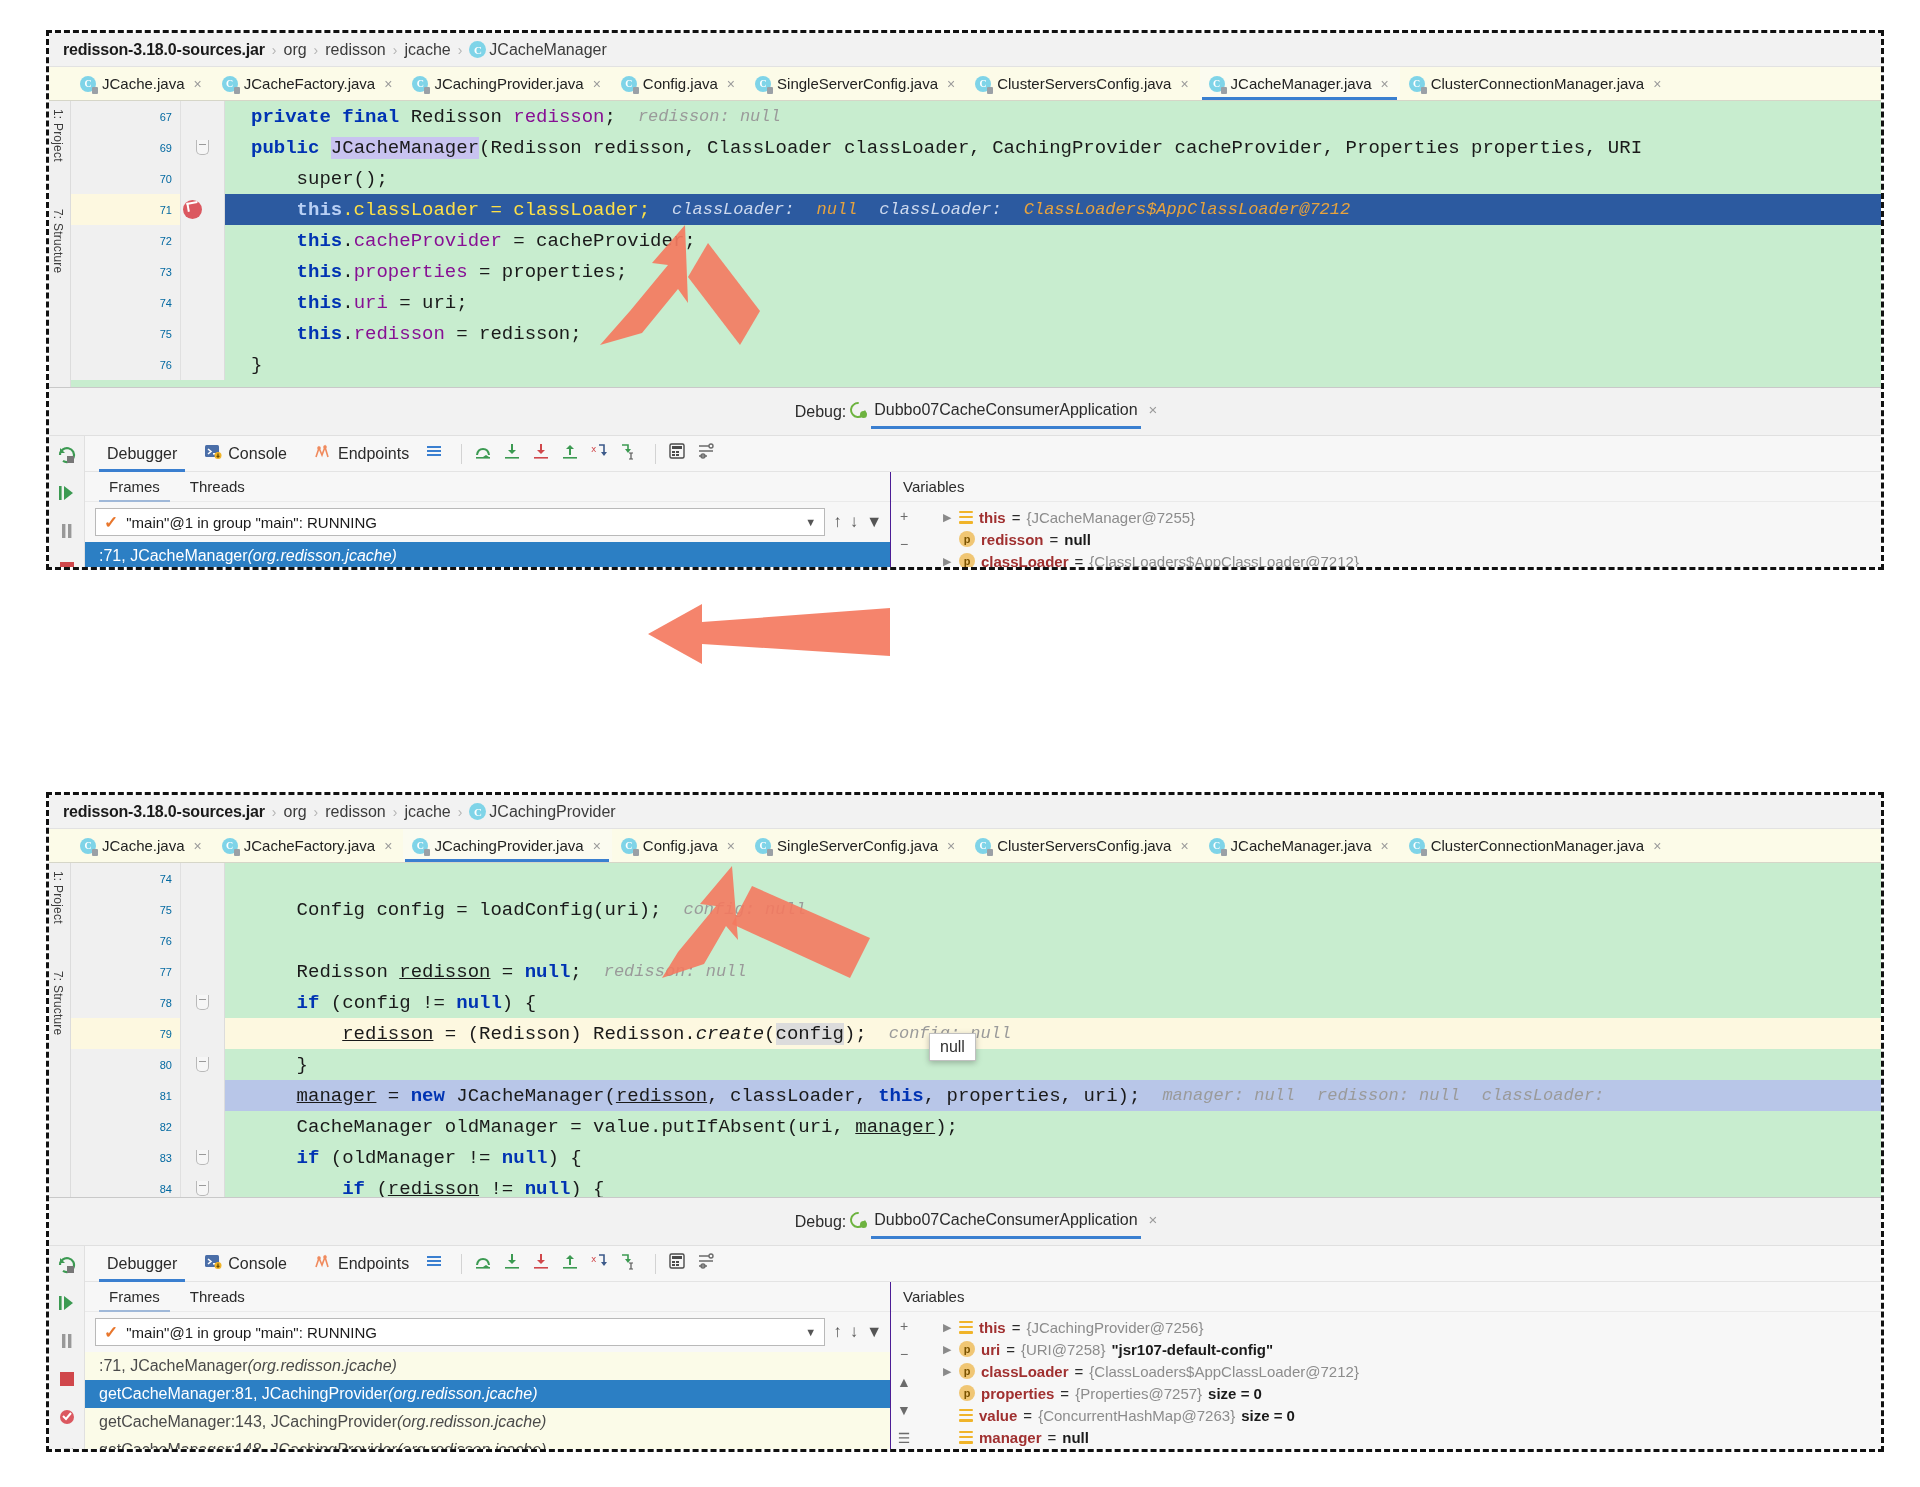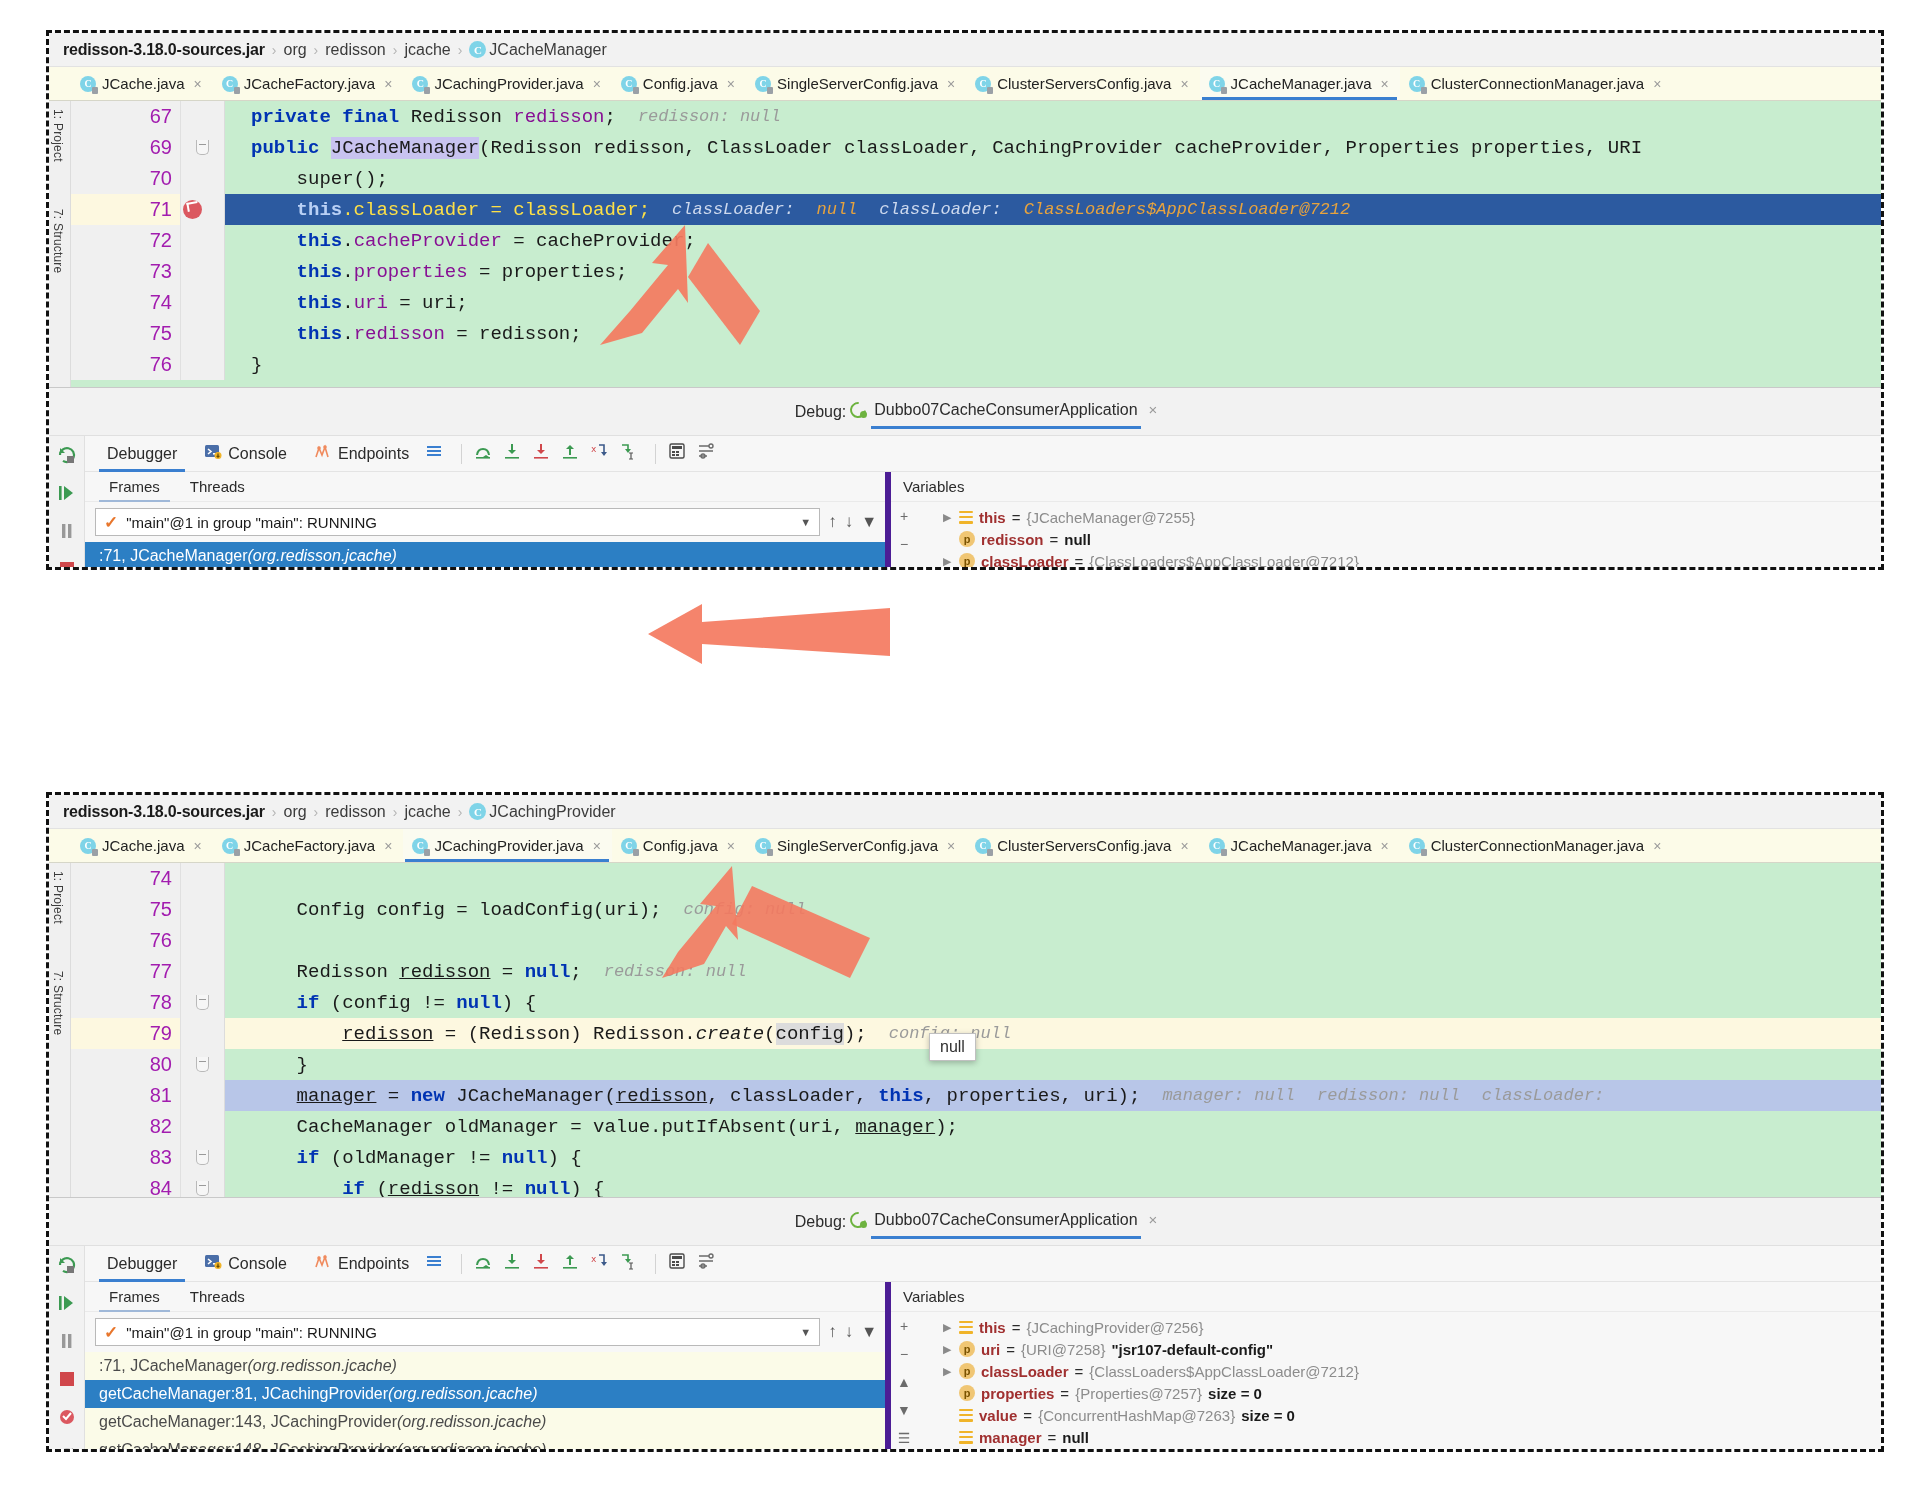--- a/index.html
+++ b/index.html
@@ -101,21 +101,21 @@
     font-family:"Liberation Mono", monospace;
     font-size:19px;
     white-space:pre;
   }
   .gutter {
     width:110px; min-width:110px; height:31px;
     background:#f0f0f0;
     display:flex; align-items:center; justify-content:flex-end;
     padding-right:8px;
     font-family:"Liberation Sans", sans-serif;
-    font-size:20px; color:#a21caf;
+    font-size:11px; color:#0369a1;
     border-right:1px solid #e0e0e0;
     position:relative;
   }
   .gutter.cur { background:#fdf8e0; }
   .bp {
     position:absolute; right:-22px; top:6px;
     width:19px; height:19px; border-radius:50%;
     background:#db5860;
   }
   .bp::after{
@@ -224,21 +224,21 @@
     padding:0 12px; height:36px; font-size:16px; color:#2b2b2b;
     position:relative;
   }
   .dtab.active::after {
     content:""; position:absolute; left:4px; right:4px; bottom:0; height:3px; background:#3a7fd0;
   }
   .tb-sep { width:1px; height:20px; background:#d3d3d3; margin:0 8px; }
   .tb-btn { width:26px; height:26px; position:relative; display:inline-block; }
 
   .split { display:flex; }
-  .frames-pane { width:806px; border-right:6px solid #4c1d95; }
+  .frames-pane { width:806px; border-right:1px solid #4c1d95; }
   .vars-pane   { flex:1; min-width:0; }
 
   .pane-head {
     height:30px; display:flex; align-items:center; gap:6px;
     padding-left:12px; background:#f7f7f7; font-size:15px; color:#2b2b2b;
     border-bottom:1px solid #eaeaea;
   }
   .sub-tab { padding:0 12px; height:30px; display:flex; align-items:center; position:relative; }
   .sub-tab.active::after {
     content:""; position:absolute; left:2px; right:2px; bottom:0; height:2px; background:#9fb8d8;

